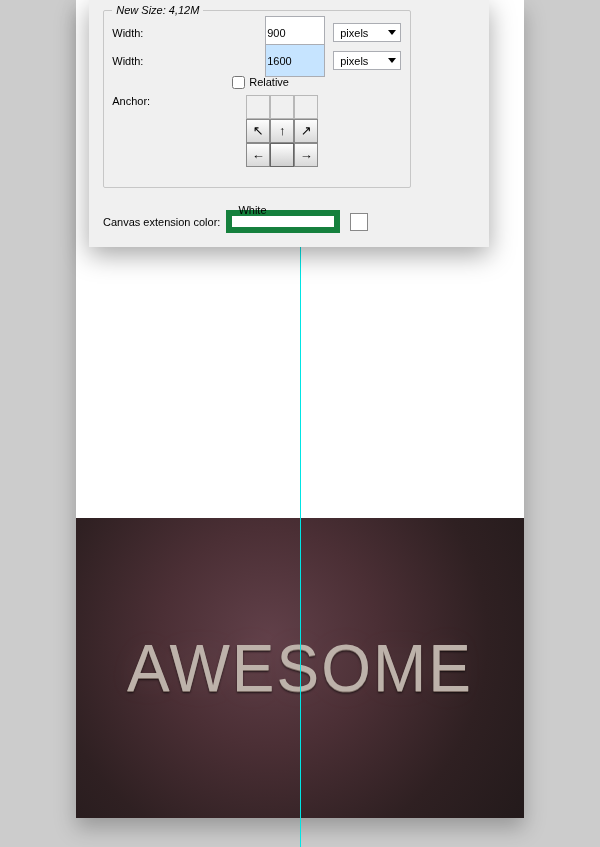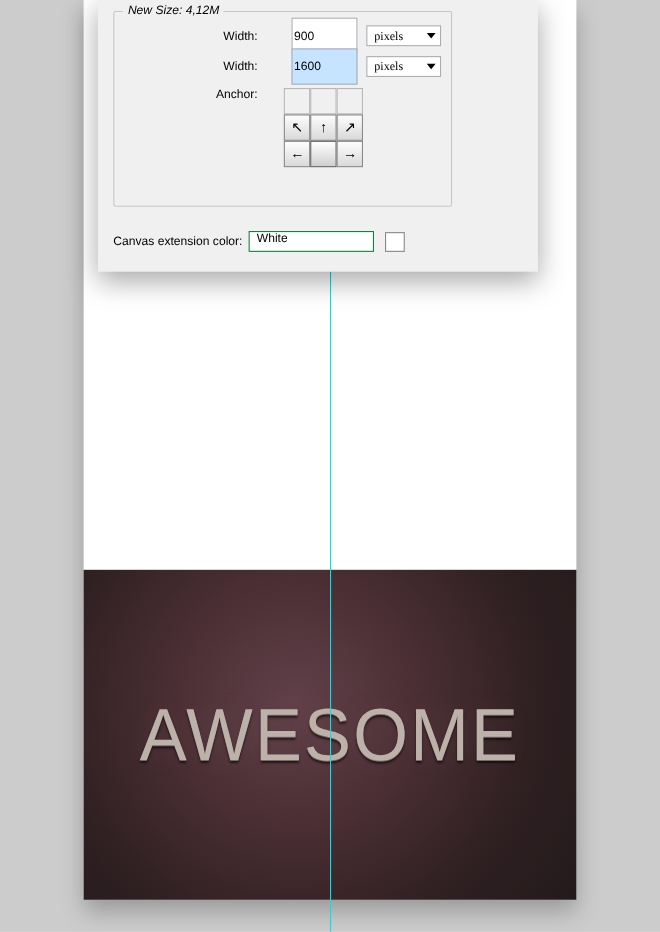--- a/index.html
+++ b/index.html
@@ -91,21 +91,21 @@
     font-style: italic;
   }
   .row {
     display: flex;
     align-items: center;
     height: 26px;
     margin-bottom: 2px;
   }
   .lbl {
     width: 128px;
-    text-align: right;
+    text-align: left;
     padding-right: 6px;
     box-sizing: border-box;
   }
   input.txt {
     width: 60px;
     height: 33px;
     border: 1px solid #abadb3;
     padding: 1px 1px;
     font: inherit;
     box-sizing: border-box;
@@ -118,21 +118,20 @@
     margin-left: 8px;
     width: 68px;
     height: 19px;
     border: 1px solid #abadb3;
     background: #fff;
     display: inline-flex;
     align-items: center;
     justify-content: space-between;
     padding: 0 4px 0 6px;
     box-sizing: border-box;
-    font-family: Liberation Serif, serif;
   }
   .select .caret {
     width: 0; height: 0;
     border-left: 4px solid transparent;
     border-right: 4px solid transparent;
     border-top: 5px solid #000;
   }
   .relative-row {
     display: flex;
     align-items: center;
@@ -140,21 +139,20 @@
     margin-left: 120px;
   }
   .relative-row input[type=checkbox]{
     width:13px; height:13px; margin:0 4px 0 0;
   }
   
   .anchor-wrap {
     display: flex;
     align-items: flex-start;
     margin-top: 6px;
-    gap: 12px;
   }
   .anchor-grid {
     display: grid;
     grid-template-columns: repeat(3, 24px);
     grid-template-rows: repeat(3, 24px);
     gap: 0;
     margin-left: 6px;
   }
   .anchor-cell {
     width: 24px;
@@ -187,24 +185,24 @@
     position: absolute;
     left: 14px;
     top: 210px;
     display: flex;
     align-items: center;
   }
   .ext-select {
     margin-left: 6px;
     width: 114px;
     height: 19px;
-    border: 1px solid #15803d;
+    border: 6px solid #15803d;
     background: #fff;
     display: inline-flex;
-    align-items: flex-start;
+    align-items: flex-end;
     justify-content: space-between;
     padding: 0 4px 11px 6px;
     box-sizing: border-box;
   }
   .swatch {
     margin-left: 10px;
     width: 16px;
     height: 16px;
     border: 1px solid #888;
     background: #fff;
@@ -239,20 +237,24 @@
 
       <div class="row">
         <span class="lbl">Width:</span>
         <input class="txt sel" value="1600" style="">
         <span class="select">
           <span>pixels</span>
           <span class="caret"></span>
         </span>
       </div>
 
+      <div class="relative-row">
+        <input type="checkbox" style="">
+        <span>Relative</span>
+      </div>
 
       <div class="anchor-wrap">
         <span class="lbl" style="width:128px">Anchor:</span>
         <div class="anchor-grid">
           <div class="anchor-cell empty"></div>
           <div class="anchor-cell empty"></div>
           <div class="anchor-cell empty"></div>
 
           <div class="anchor-cell arrow">
               <span class="arr">↖</span>

